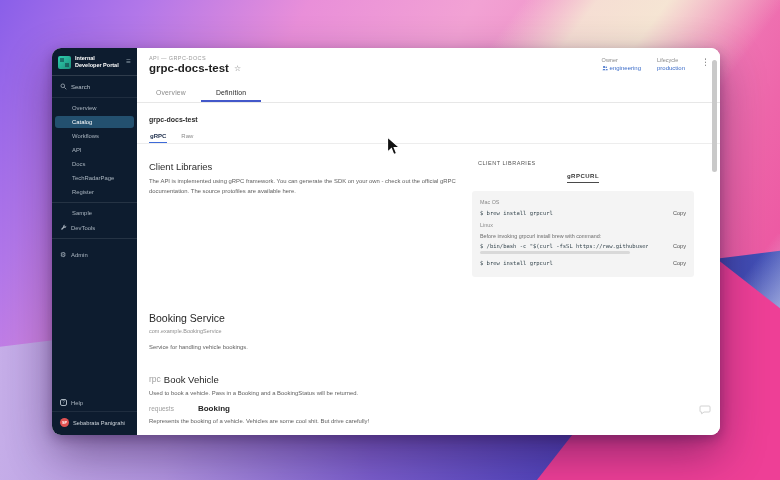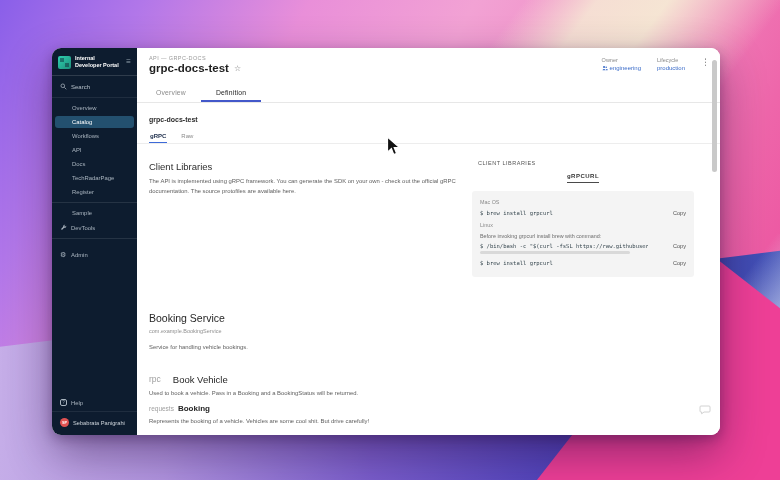--- a/index.html
+++ b/index.html
@@ -97,28 +97,28 @@
   .code-text { font-family:"DejaVu Sans Mono", monospace; font-size:5.5px; color:#37474f;
     white-space:nowrap; overflow:hidden; max-width:168px; }
   .copy-btn { font-size:5.6px; color:#525252; flex:none; margin-left:6px; }
   .hscroll { height:3px; width:150px; background:#d9d9d9; border-radius:2px; margin:0 0 6px; }
 
   .svc-section { position:absolute; left:12px; top:256px; width:420px; }
   .svc-heading { font-size:10.5px; font-weight:500; color:#262626;margin-top:8px; }
   .svc-fqn { font-size:5.5px; color:#8f8f8f; margin:4px 0 9px; }
 
   .rpc-section { position:absolute; left:12px; top:326px; width:420px; }
-  .rpc-line { display:flex; align-items:flex-start; gap:12px; margin-bottom:4px; }
+  .rpc-line { display:flex; align-items:flex-start; gap:3px; margin-bottom:4px; }
   .rpc-kind { font-size:8.5px; color:#a0a0a0; }
   .rpc-name { font-size:9.5px; font-weight:500; color:#262626; }
 
   .req-section { position:absolute; left:12px; top:356px; width:430px; }
   .req-line { display:flex; align-items:baseline; gap:4px; margin-bottom:4px; }
   .req-kind { font-size:6.5px; color:#a0a0a0; }
-  .req-name { font-size:8px; font-weight:700; color:#262626; }
+  .req-name { font-size:8px; font-weight:700; color:#262626;margin-left:20px; }
 
   .vscroll { position:absolute; right:3px; top:12px; width:5px; height:112px; background:#c9c9c9; border-radius:3px; }
   .watermark { position:absolute; right:9px; bottom:20px; opacity:.45; }
 
   .cursor { position:absolute; left:386px; top:136px; z-index:50; }
 </style>
 </head>
 <body>
 
 <div class="stage">

